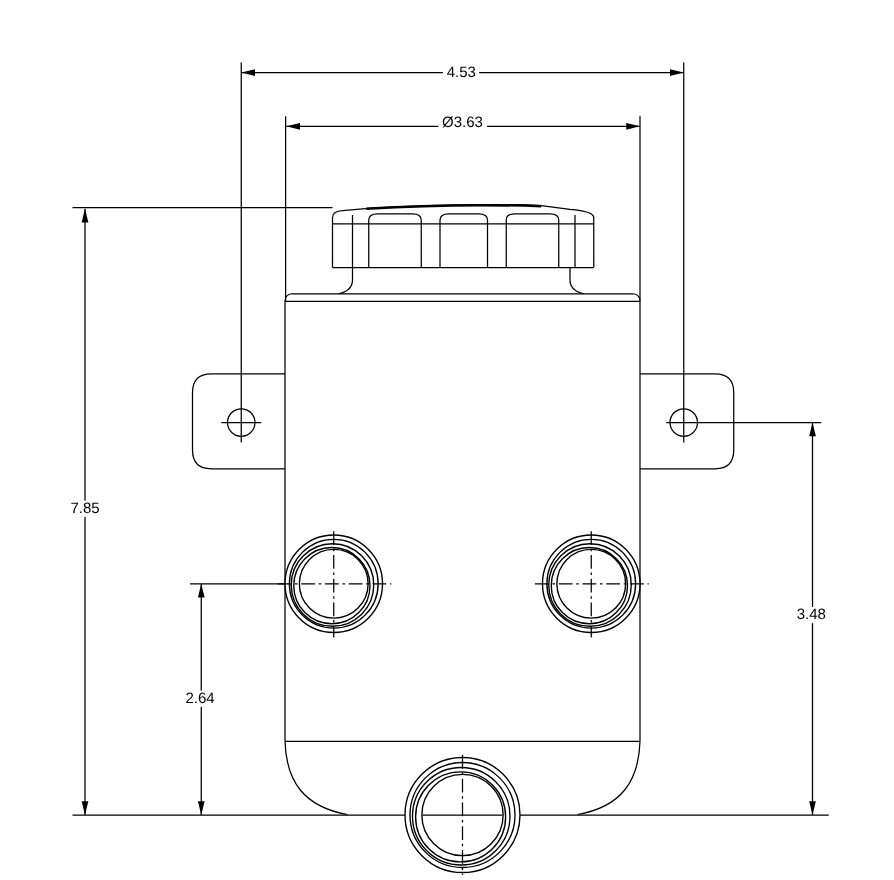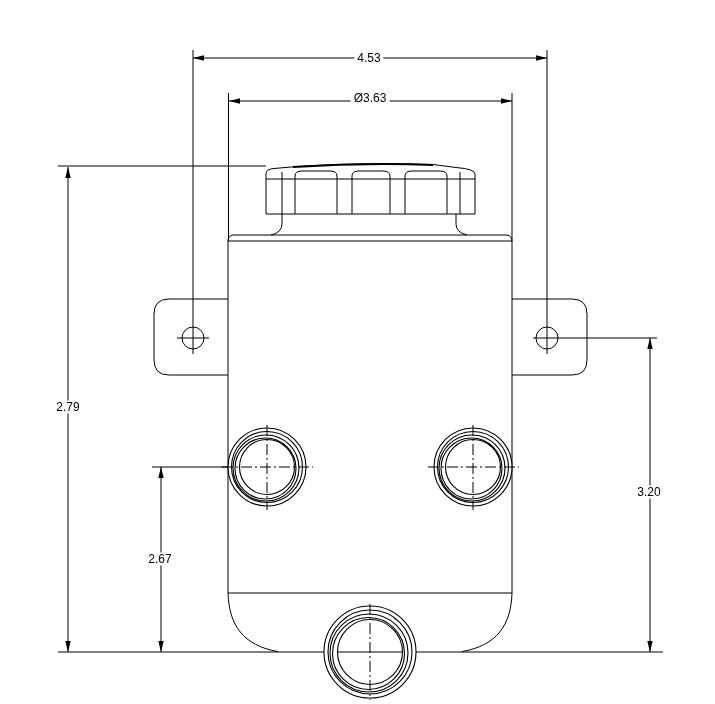--- a/index.html
+++ b/index.html
@@ -136,19 +136,19 @@
     <polygon points="161,628 158.3,617 163.7,617"></polygon>
     <polygon points="650,314 647.3,325 652.7,325"></polygon>
     <polygon points="650,628 647.3,617 652.7,617"></polygon>
   </g>
 </svg>
 
 <span class="dim-label" style="left:369px;top:34px">4.53</span>
 
 <span class="dim-label" style="left:370px;top:74px">Ø3.63</span>
 
-<span class="dim-label" style="left:68px;top:383px">2.79</span>
+<span class="dim-label" style="left:68px;top:383px">7.85</span>
 
-<span class="dim-label" style="left:160px;top:535px">2.67</span>
+<span class="dim-label" style="left:160px;top:535px">2.64</span>
 
-<span class="dim-label" style="left:649px;top:468px">3.20</span>
+<span class="dim-label" style="left:649px;top:468px">3.48</span>
 
 </div>
 
 </body></html>

